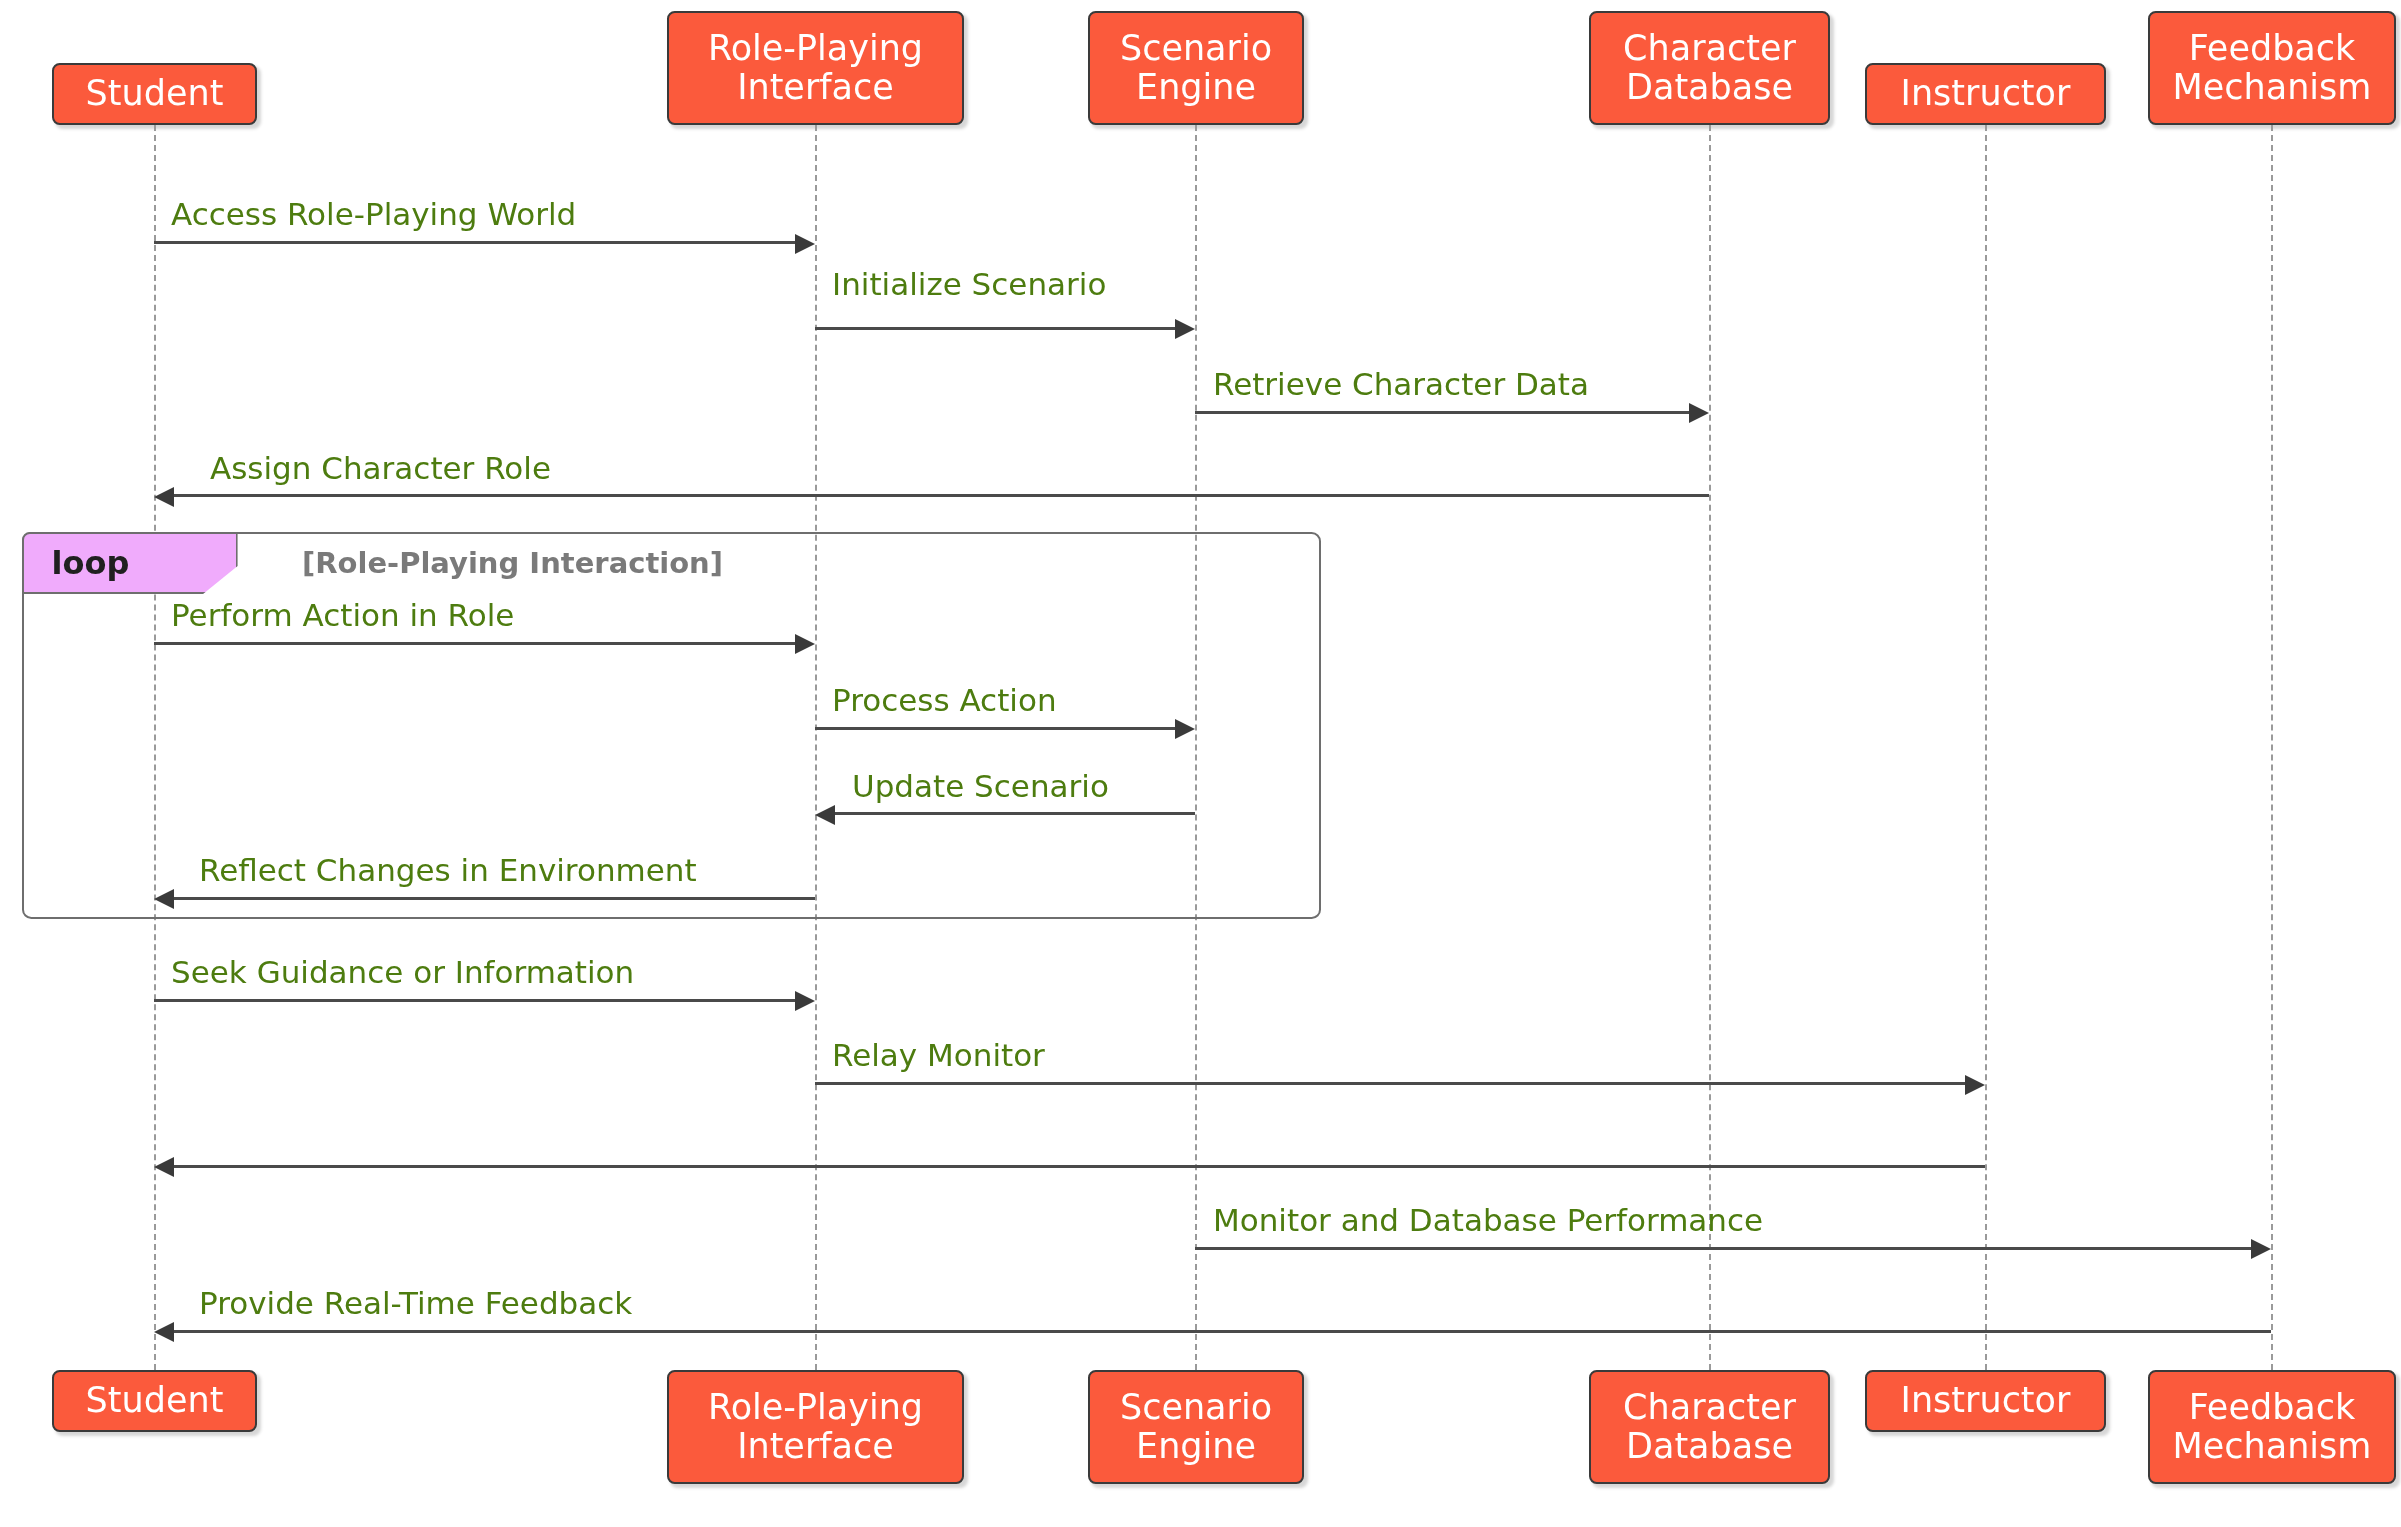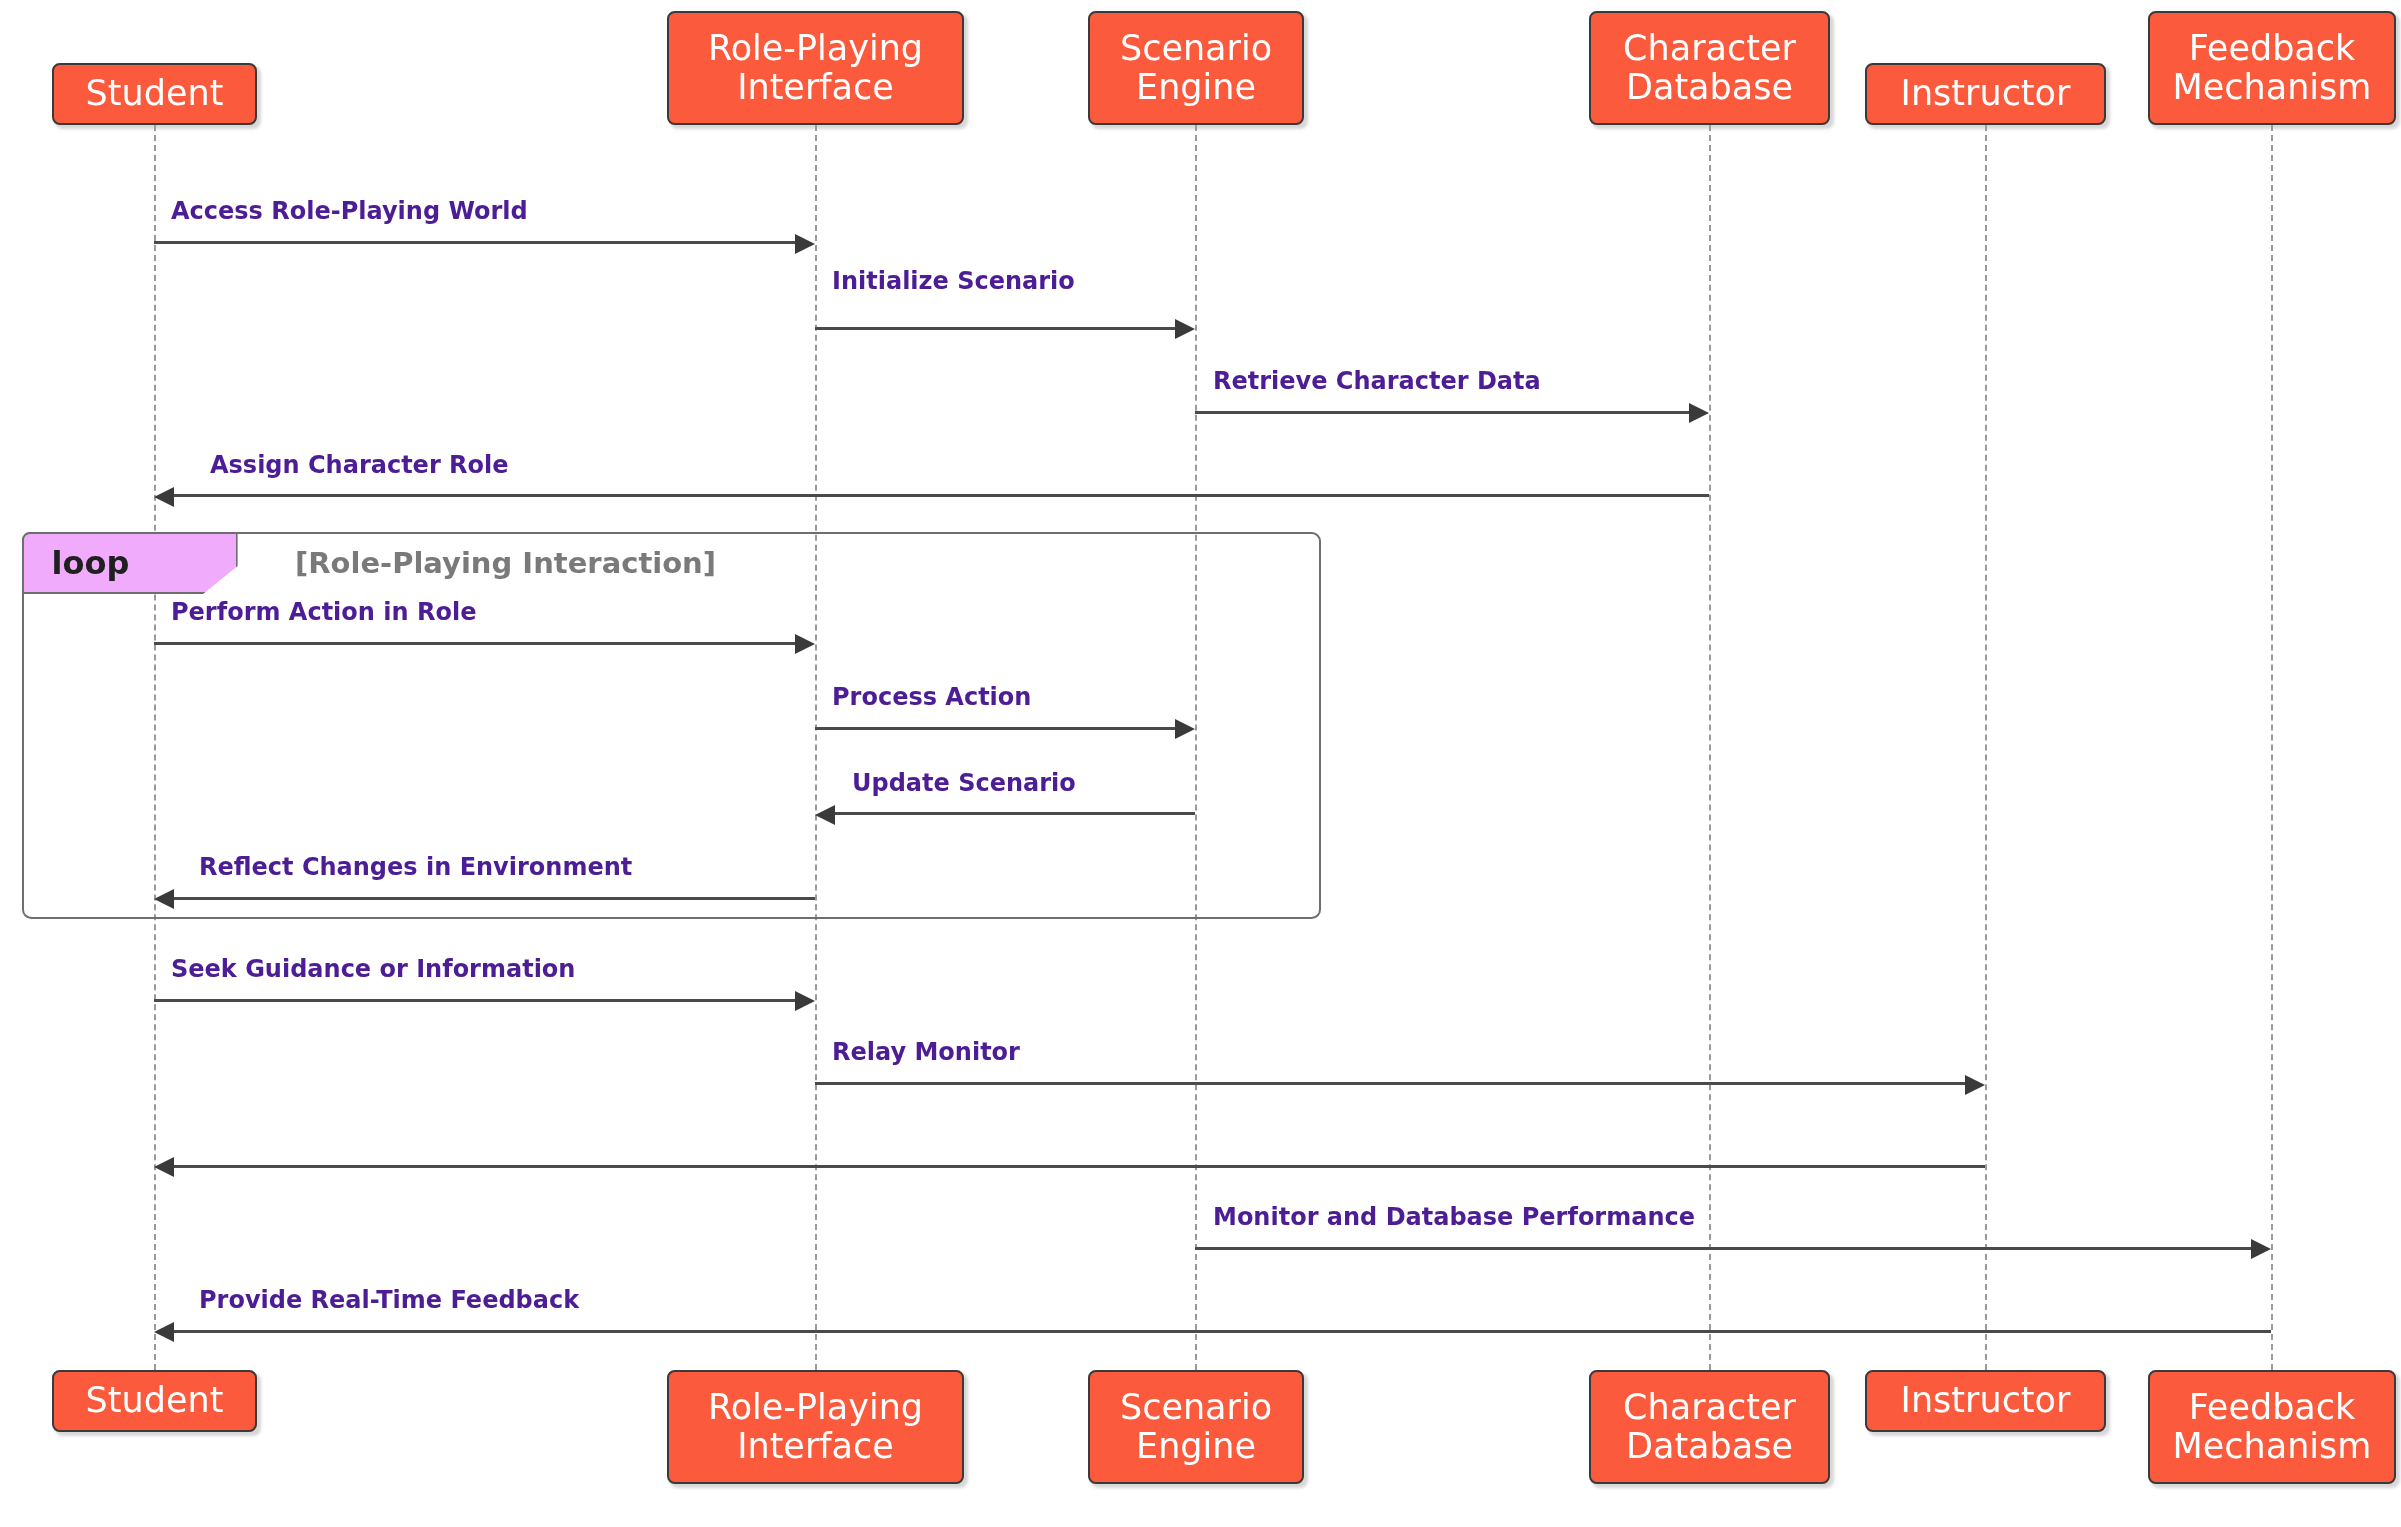--- a/index.html
+++ b/index.html
@@ -61,25 +61,24 @@
     border-bottom: 10px solid transparent;
     border-left: 20px solid #3A3A3A;
   }
   .arrow-head.left {
     border-top: 10px solid transparent;
     border-bottom: 10px solid transparent;
     border-right: 20px solid #3A3A3A;
   }
   .msg-label {
     position: absolute;
-    font-size: 24px;
-    color: #4c1d95;
+    font-size: 31px;
+    color: #4d7c0f;
     white-space: nowrap;
     line-height: 1;
-    font-weight: bold;
   }
 
   
   .frag-box {
     position: absolute;
     box-sizing: border-box;
     border: 2.3px solid #6E6E6E;
     border-radius: 9.3px;
     background: transparent;
   }
@@ -101,20 +100,21 @@
     padding-left: 28px;
     line-height: 1;
   }
   .frag-guard {
     position: absolute;
     font-size: 29px;
     font-weight: bold;
     color: #7A7A7A;
     white-space: nowrap;
     line-height: 1;
+    margin-left: 7px;
   }
 </style>
 </head>
 <body>
 
 <div id="canvas">
 
   <div class="participant" style="left:52px; top:63px; width:205px; height:62px;">
     <span>Student</span>
   </div>

